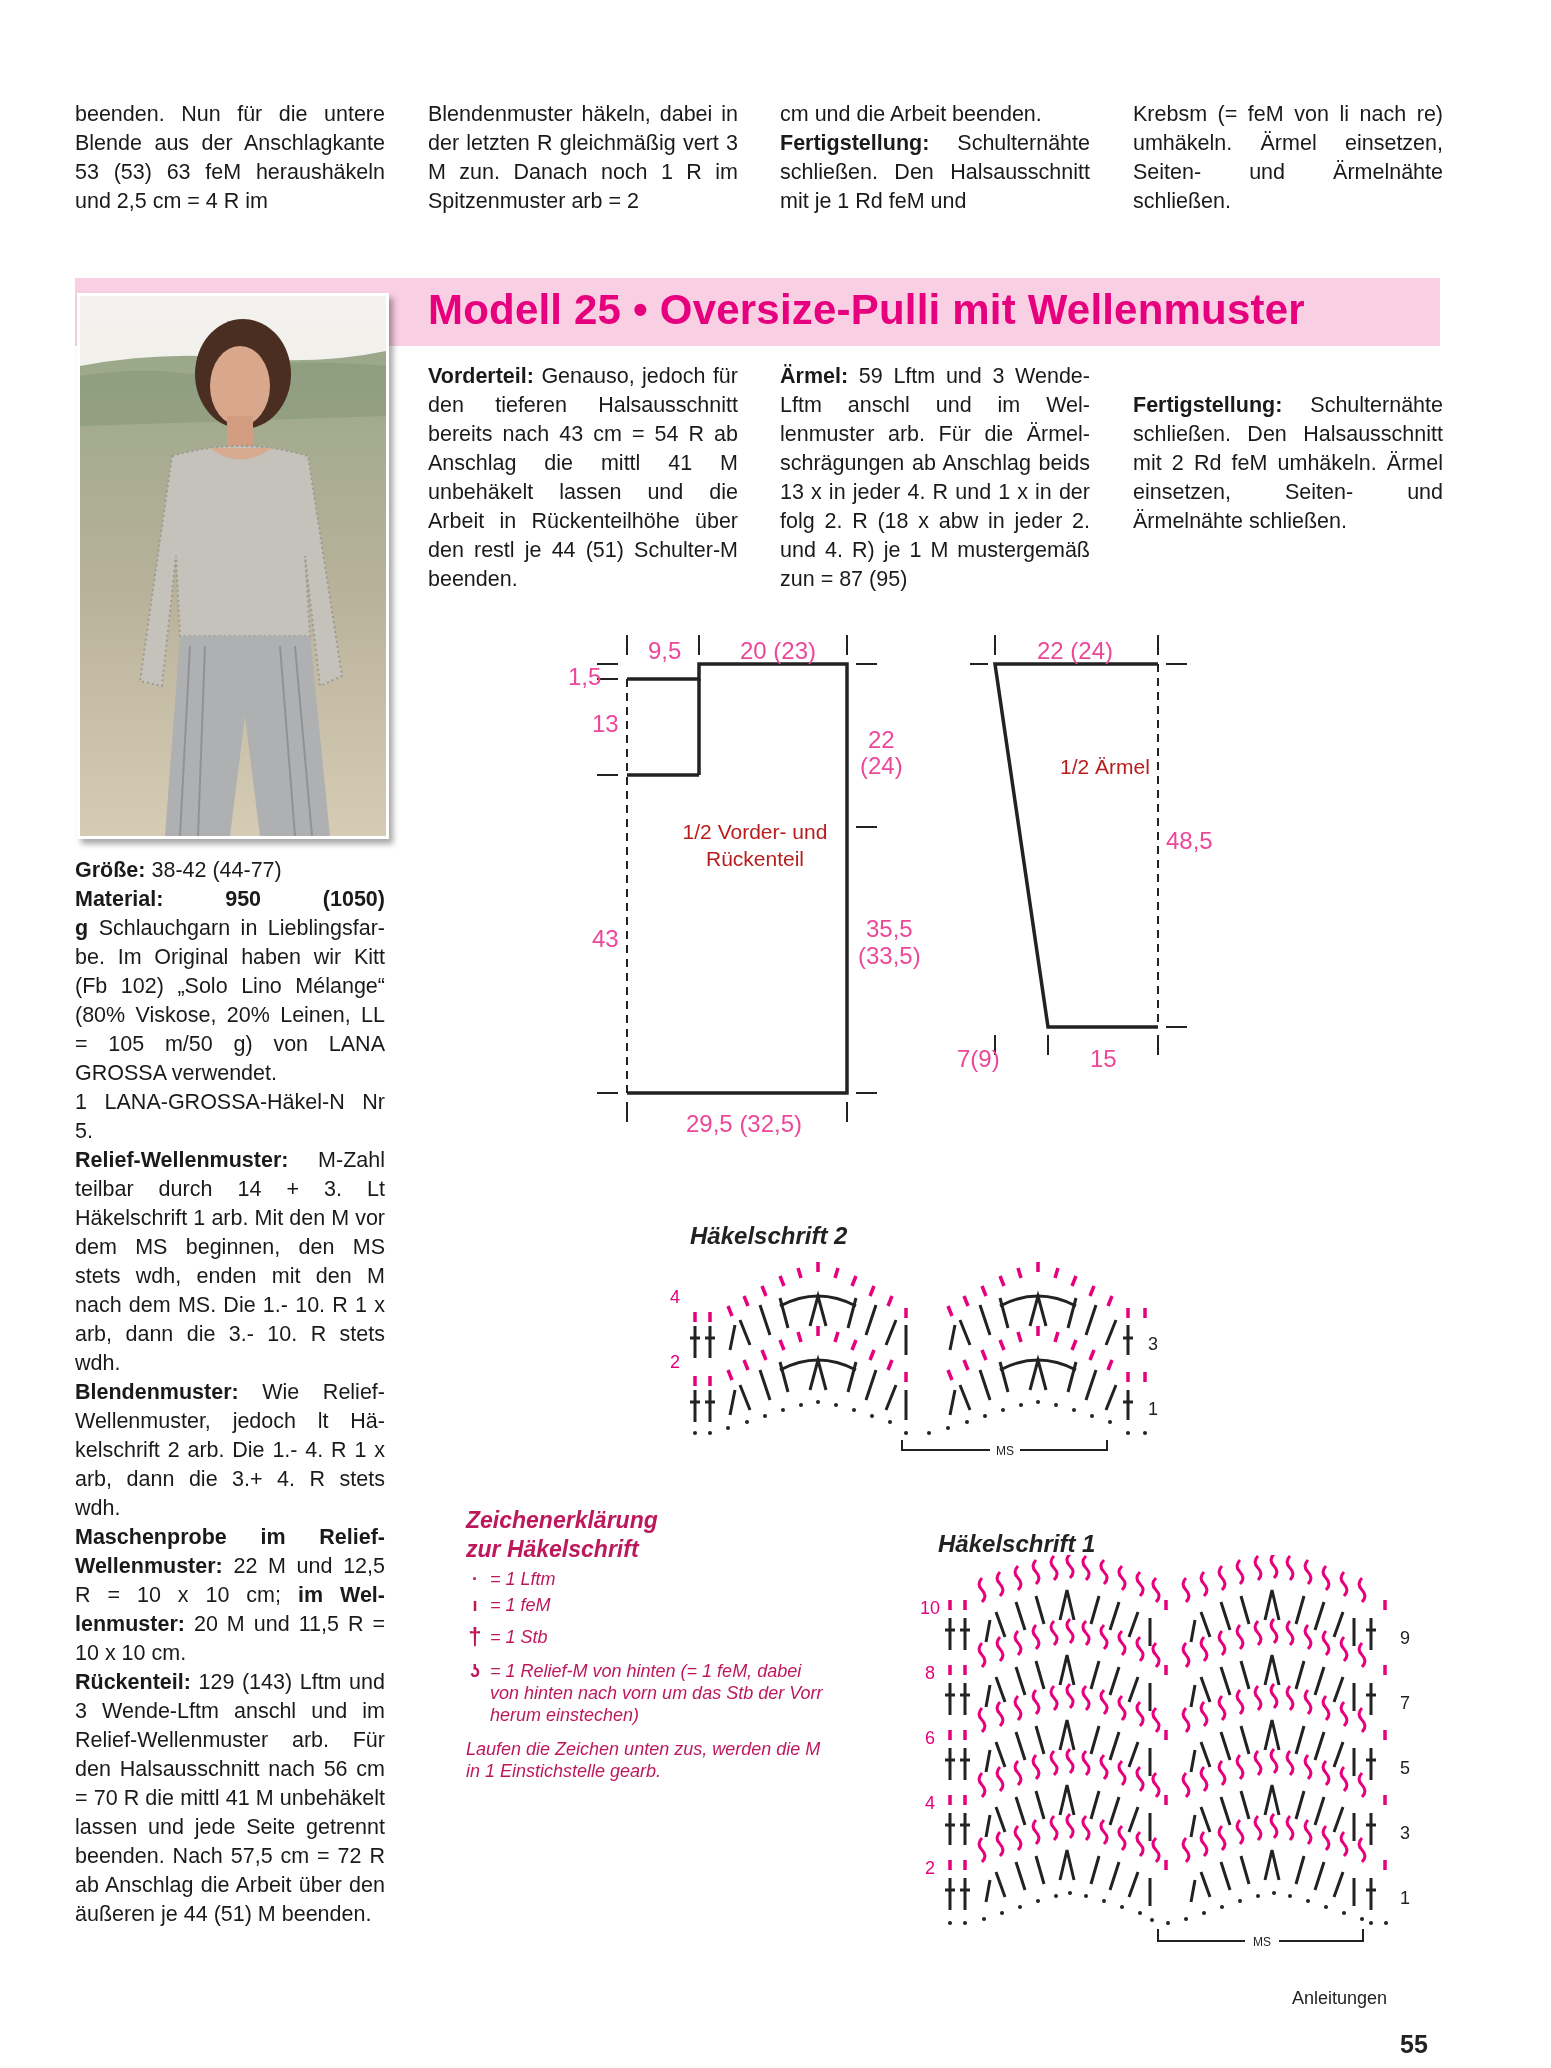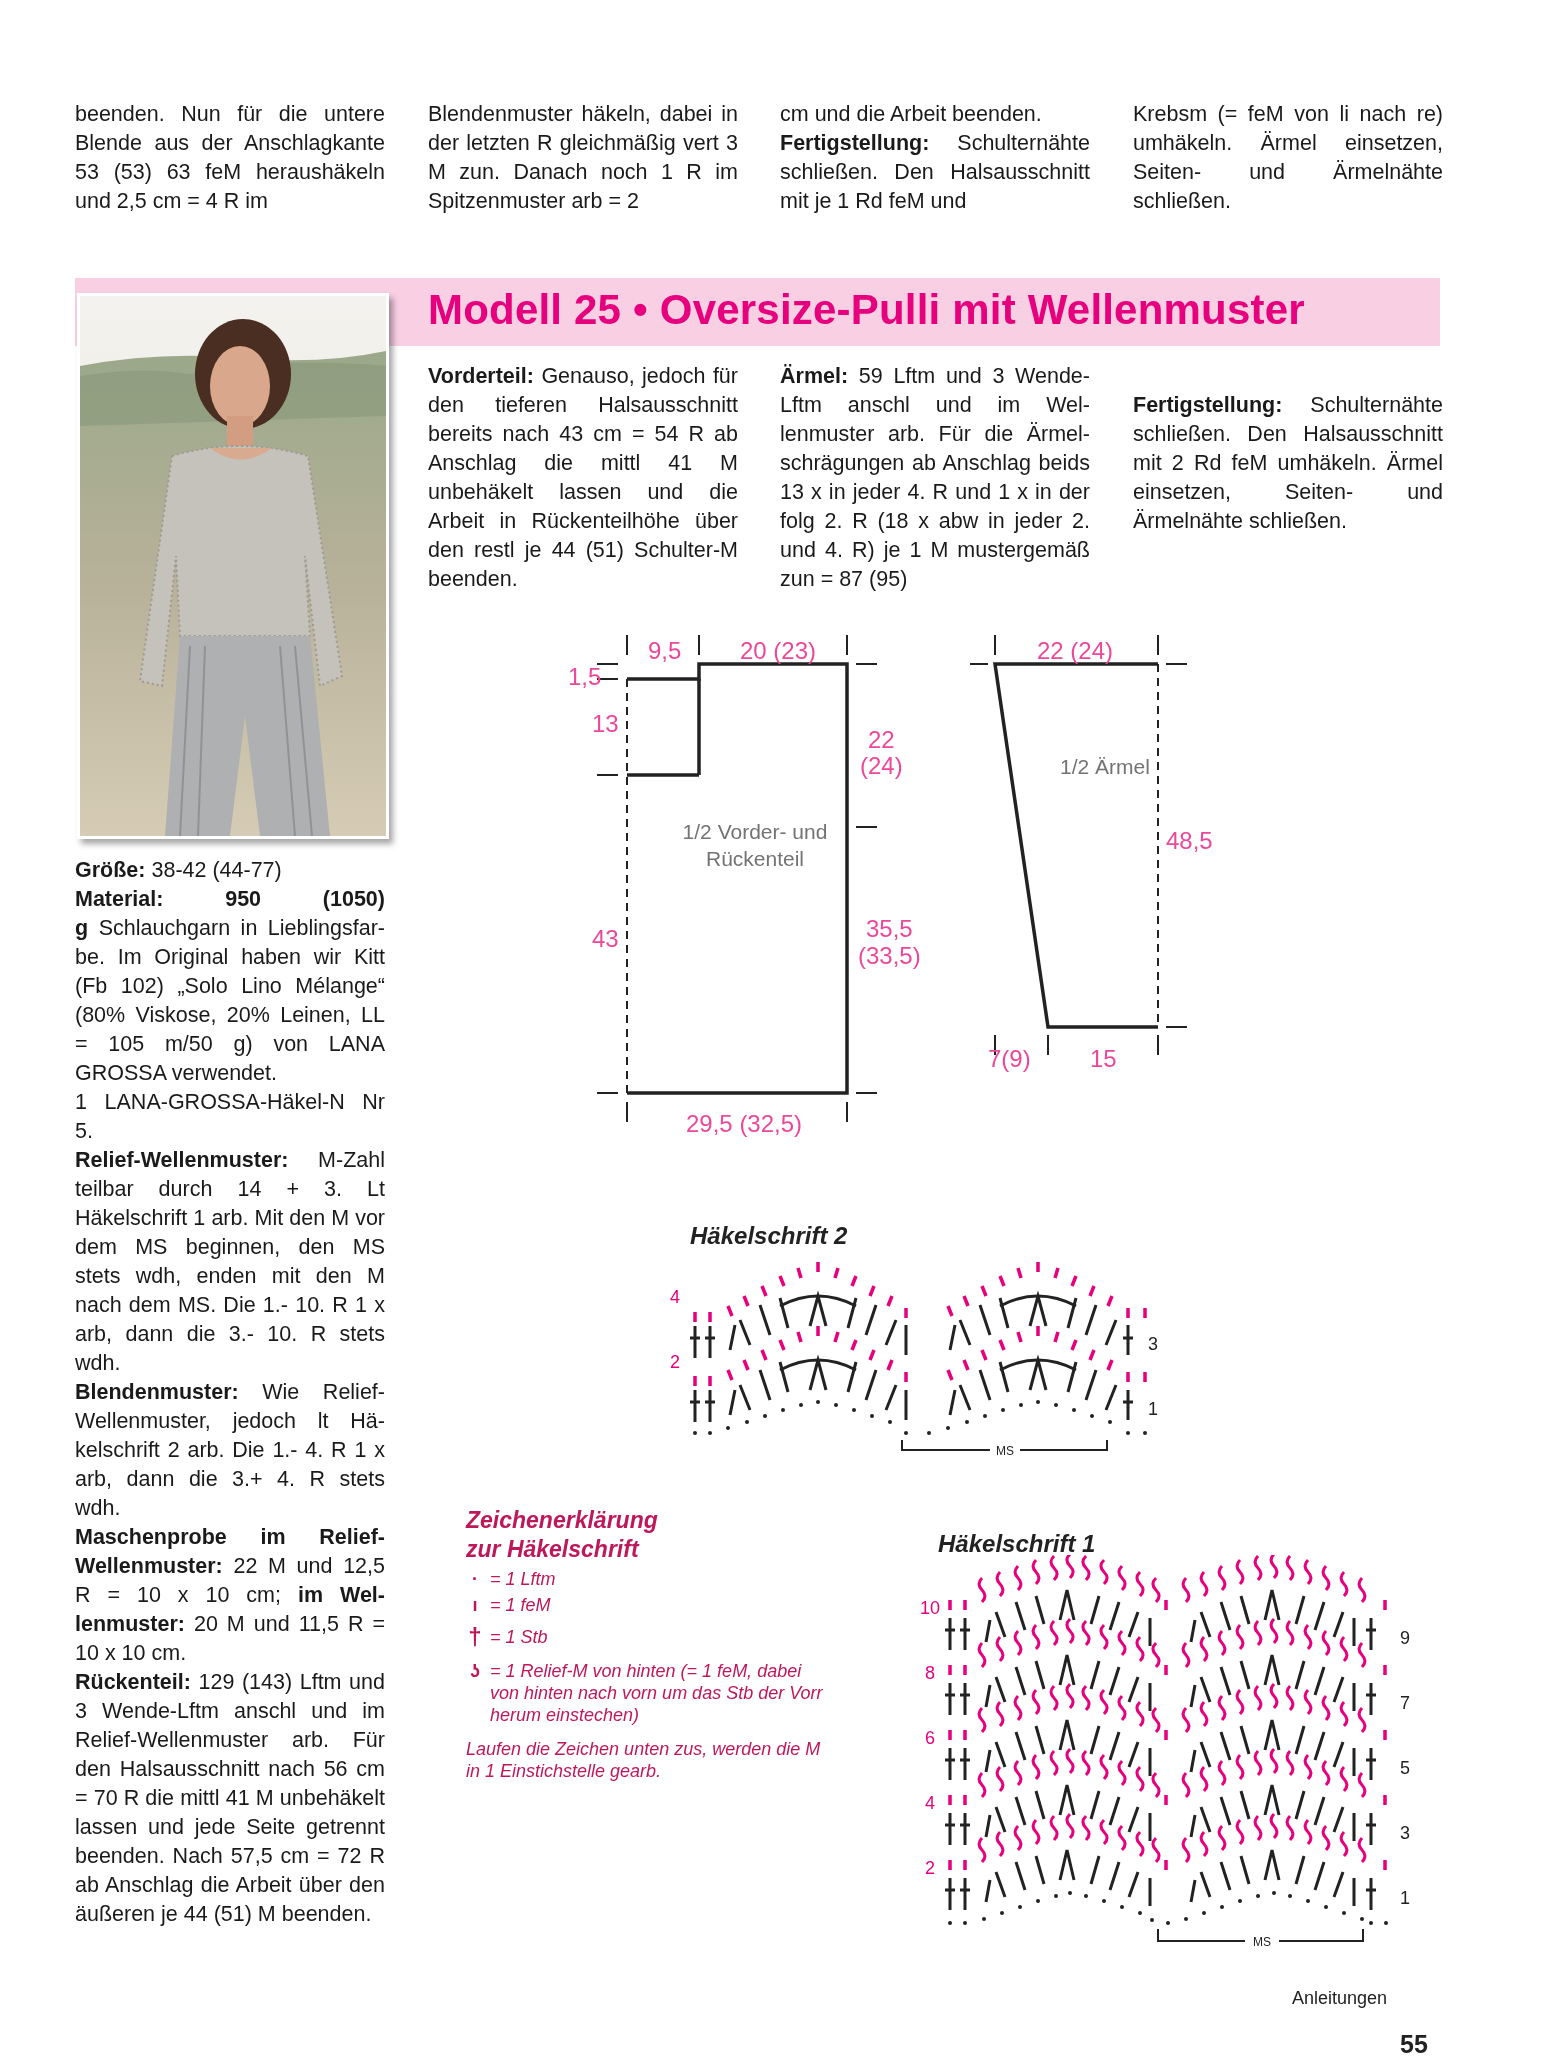--- a/index.html
+++ b/index.html
@@ -6,21 +6,21 @@
   body{width:1551px;height:2068px;position:relative;overflow:hidden;
        font-family:"Liberation Sans",sans-serif;color:#1a1a1a;}
   .col{position:absolute;font-size:21.5px;line-height:29px;text-align:justify;}
   .col b{font-weight:bold;}
   .banner{position:absolute;left:75px;top:278px;width:1365px;height:68px;background:#f9cfe3;}
   .banner-title{position:absolute;left:428px;top:286px;font-size:42px;font-weight:bold;
        color:#e6007e;letter-spacing:0.2px;white-space:nowrap;font-family:"Liberation Sans",sans-serif;}
   .photo{position:absolute;left:77px;top:293px;width:312px;height:546px;
        box-shadow:4px 5px 6px rgba(0,0,0,0.35);overflow:hidden;border:3px solid #fff;box-sizing:border-box;}
   .lbl{position:absolute;font-size:24px;color:#ec4899;white-space:nowrap;font-family:"Liberation Sans",sans-serif;}
-  .diag-text{position:absolute;font-size:21px;text-align:center;color:#737373;}
+  .diag-text{position:absolute;font-size:21px;text-align:center;color:#b91c1c;}
   .chart-title{position:absolute;font-size:24px;font-weight:bold;font-style:italic;color:#222;}
   .legend{position:absolute;font-style:italic;font-size:18px;line-height:22px;color:#be185d;}
   .legend-title{font-size:23px;font-weight:bold;font-style:italic;line-height:29px;}
   .legend-row{display:flex;align-items:flex-start;gap:6px;margin-top:4px;}
   .sym{width:18px;text-align:center;flex:none;font-style:normal;font-weight:bold;}
   .footer{position:absolute;top:1988px;left:1292px;font-size:18px;color:#222;}
   .footer-num{position:absolute;top:1982px;left:1400px;font-size:25px;font-weight:bold;color:#222;margin-top:48px;}
 </style>
 </head>
 <body>
@@ -151,21 +151,21 @@
     <line x1="188" y1="34" x2="188" y2="397" stroke-dasharray="8 6"></line>
     <line x1="196" y1="397" x2="217" y2="397"></line>
     <line x1="25" y1="405" x2="25" y2="425"></line>
       <line x1="78" y1="405" x2="78" y2="425"></line>
       <line x1="188" y1="405" x2="188" y2="425"></line>
   </g>
 </svg>
 <div class="lbl" style="left:1037px;top:637px;">22 (24)</div>
 <div class="diag-text" style="left:1040px;top:755px;width:130px;">1/2 Ärmel</div>
 <div class="lbl" style="left:1166px;top:827px;">48,5</div>
-<div class="lbl" style="left:988px;top:1045px;">7(9)</div>
+<div class="lbl" style="left:957px;top:1045px;">7(9)</div>
 <div class="lbl" style="left:1090px;top:1045px;">15</div>
 
 <div class="chart-title" style="left:690px;top:1222px;">Häkelschrift 2</div>
 <svg style="position:absolute;left:670px;top:1240px;" width="520" height="220" viewBox="0 0 520 220">
   <g font-family="Liberation Sans, sans-serif" font-size="18">
     <text x="0" y="63" fill="#e6007e">4</text>
     <text x="0" y="128" fill="#e6007e">2</text>
     <text x="478" y="110" fill="#222">3</text>
     <text x="478" y="175" fill="#222">1</text>
   </g>

